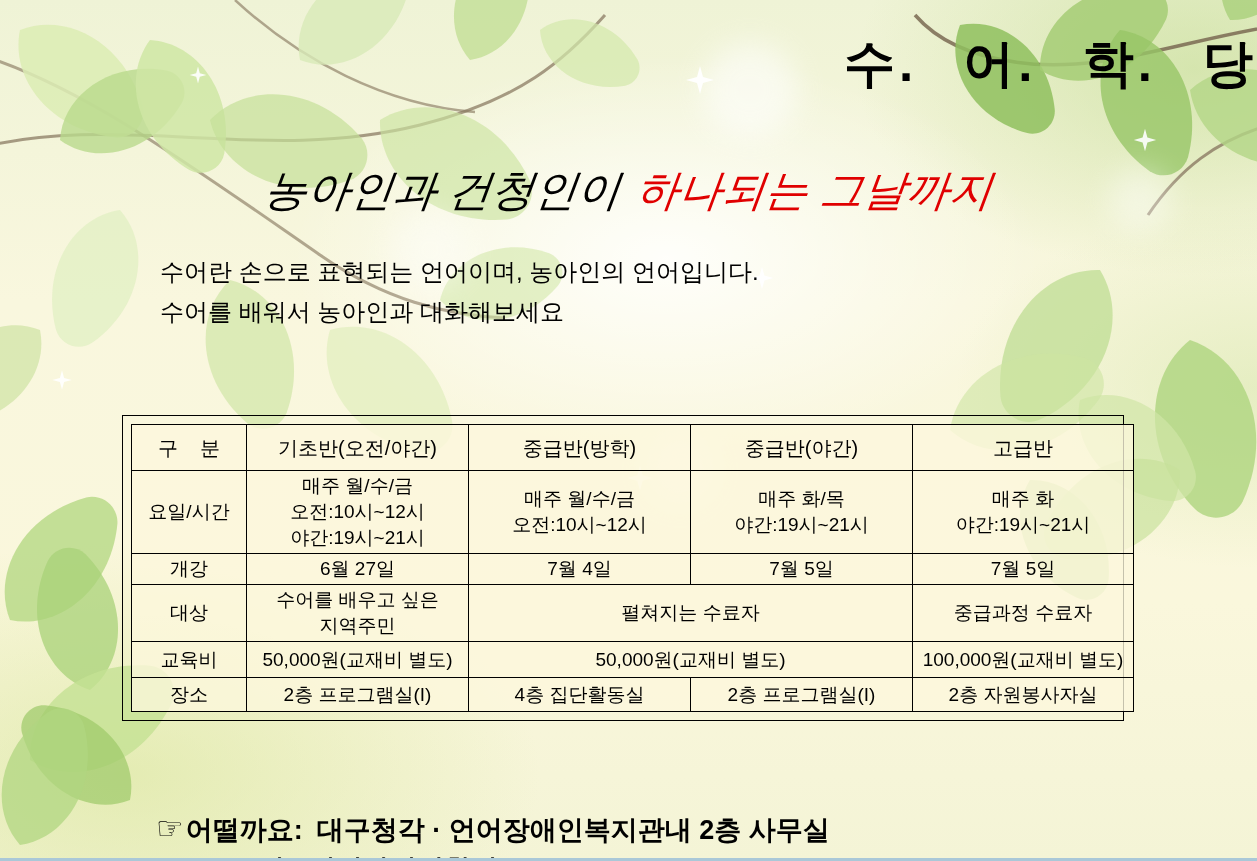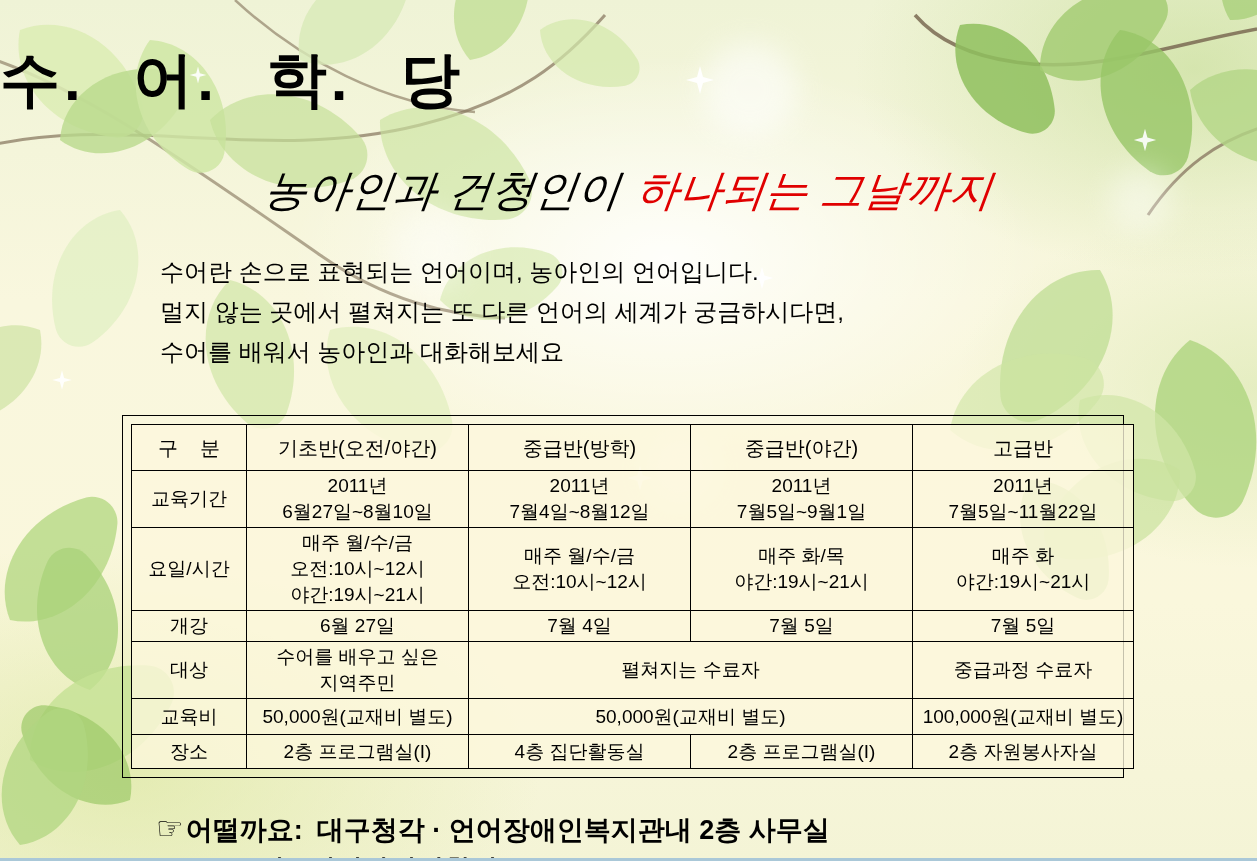--- a/index.html
+++ b/index.html
@@ -8,22 +8,22 @@
     font-family:"Liberation Sans", sans-serif; color:#000;
     background:
       radial-gradient(ellipse 48% 38% at 53% 30%, rgba(255,255,252,0.95), rgba(255,255,240,0) 62%),
       radial-gradient(ellipse 55% 45% at 10% 90%, rgba(213,228,148,0.55), rgba(245,246,214,0) 60%),
       radial-gradient(ellipse 45% 40% at 95% 8%, rgba(190,217,140,0.55), rgba(245,246,214,0) 60%),
       radial-gradient(ellipse 40% 35% at 100% 45%, rgba(205,226,160,0.45), rgba(245,246,214,0) 60%),
       linear-gradient(180deg,#eff3d6 0%,#f9f7de 35%,#faf7dc 70%,#f4f4d6 100%);
   }
   svg.bg { position:absolute; left:0; top:0; width:1257px; height:861px; }
   .title {
-    position:absolute; top:40px; left:0; width:100%; margin:0;
-    text-align:left; font-size:60px; font-weight:bold; letter-spacing:4px; word-spacing:28px;
+    position:absolute; top:30px; left:0; width:100%; margin:0;
+    text-align:right; font-size:51px; font-weight:bold; letter-spacing:4px; word-spacing:28px;
   }
   .subtitle {
     position:absolute; top:162px; left:0; width:100%;
     text-align:center; font-size:43px; font-weight:500;
     font-style:italic; transform:skewX(-7deg);
   }
   .subtitle .red { color:#e00000; margin-left:16px; }
   .intro { position:absolute; left:160px; top:252px; font-size:24px; font-weight:500; }
   .intro p { margin:0; line-height:40px; white-space:pre; }
   .table-wrap {
@@ -116,60 +116,40 @@
   </svg>
 
   <h1 class="title">수. 어. 학. 당</h1>
 
   <div class="subtitle">
     <span>농아인과 건청인이</span><span class="red">하나되는 그날까지</span>
   </div>
 
   <div class="intro">
     <p>수어란 손으로 표현되는 언어이며, 농아인의 언어입니다.</p>
-    <p>멀지 않는 곳에서 펼쳐지는 또 다른 언어의 세계가 궁금하시다면,</p>
     <p>수어를 배워서 농아인과 대화해보세요</p>
   </div>
 
   <div class="table-wrap">
     <table class="course">
       <colgroup>
         <col style="width:115px">
           <col style="width:222px">
           <col style="width:222px">
           <col style="width:222px">
           <col style="width:221px">
       </colgroup>
       <tbody>
           <tr class="r-header">
         <th style="white-space:pre">구    분</th>
         <th>기초반(오전/야간)</th>
         <th>중급반(방학)</th>
         <th>중급반(야간)</th>
         <th>고급반</th>
       </tr>
-      <tr class="r-period">
-        <td>교육기간</td>
-        <td>
-          <span class="line">2011년</span>
-          <span class="line">6월27일~8월10일</span>
-        </td>
-        <td>
-          <span class="line">2011년</span>
-          <span class="line">7월4일~8월12일</span>
-        </td>
-        <td>
-          <span class="line">2011년</span>
-          <span class="line">7월5일~9월1일</span>
-        </td>
-        <td>
-          <span class="line">2011년</span>
-          <span class="line">7월5일~11월22일</span>
-        </td>
-      </tr>
       <tr class="r-schedule">
         <td>요일/시간</td>
         <td>
           <span class="line">매주 월/수/금</span>
           <span class="line">오전:10시~12시</span>
           <span class="line">야간:19시~21시</span>
         </td>
         <td>
           <span class="line">매주 월/수/금</span>
           <span class="line">오전:10시~12시</span>

